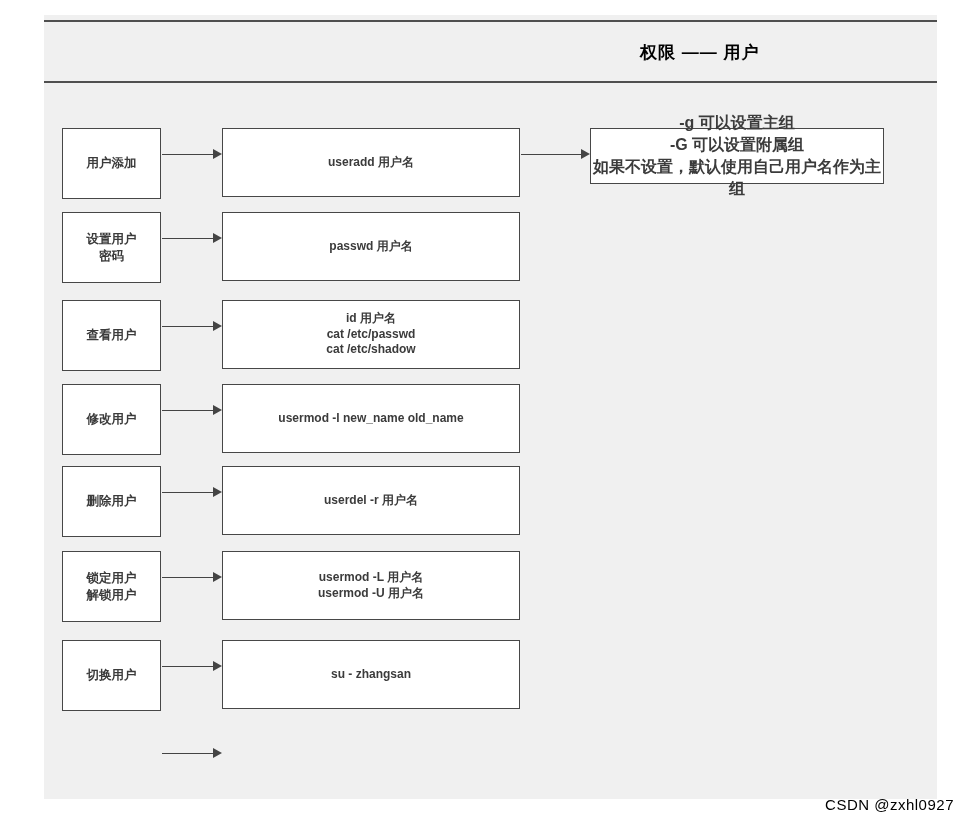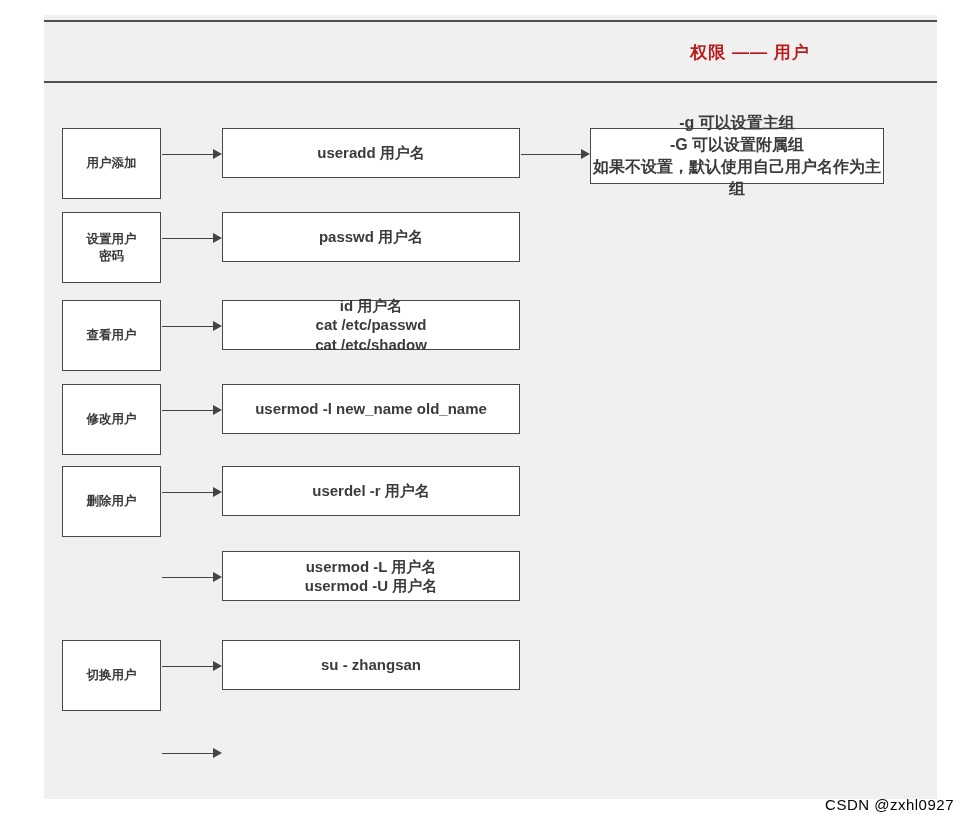--- a/index.html
+++ b/index.html
@@ -7,29 +7,29 @@
     position:relative;width:960px;height:823px;background:#ffffff;overflow:hidden;
     font-family:"Liberation Sans","DejaVu Sans",sans-serif;
     font-weight:700;color:#3b3b3b;
   }
   .panel{position:absolute;left:44px;top:15px;width:893px;height:784px;background:#f0f0f0;}
   .hline{position:absolute;left:44px;width:893px;height:0;border-top:2px solid #4f4f4f;}
   .hline.top{top:20px;}
   .hline.bottom{top:81px;}
   .title{
     position:absolute;left:640px;top:40px;width:220px;height:26px;
-    font-size:17px;letter-spacing:1px;text-align:center;line-height:26px;color:#b91c1c;
+    font-size:17px;letter-spacing:1px;line-height:26px;color:#000000;
   }
   .box{
     position:absolute;background:#ffffff;border:1.6px solid #474747;
     display:flex;align-items:center;justify-content:center;text-align:center;
     white-space:pre-line;box-sizing:border-box;
   }
   .lbox{left:62px;width:99px;height:71px;font-size:12.5px;line-height:1.35;}
-  .cbox{left:222px;width:298px;height:50px;font-size:15px;line-height:1.3;}
+  .cbox{left:222px;width:298px;height:69px;font-size:12px;line-height:1.3;}
   .nbox{left:590px;top:128px;width:294px;height:56px;font-size:16px;line-height:1.38;}
   .r1{top:128px;} .r2{top:212px;} .r3{top:300px;} .r4{top:384px;}
   .r5{top:466px;} .r6{top:551px;} .r7{top:640px;} .r8{top:727px;}
   .arrow{position:absolute;height:0;border-top:1.6px solid #444;}
   .arrow::after{
     content:"";position:absolute;right:-9px;top:-5.8px;width:0;height:0;
     border-left:9px solid #444;border-top:5px solid transparent;border-bottom:5px solid transparent;
   }
   .a-l{left:162px;width:51px;}
   .a1{top:154px;} .a2{top:238px;} .a3{top:326px;} .a4{top:410px;}
@@ -70,20 +70,22 @@
 cat /etc/shadow</div>
 
   <div class="box lbox r4">修改用户</div>
   <div class="arrow a-l a4"></div>
   <div class="box cbox r4">usermod -l new_name old_name</div>
 
   <div class="box lbox r5">删除用户</div>
   <div class="arrow a-l a5"></div>
   <div class="box cbox r5">userdel -r 用户名</div>
 
+  <div class="box lbox r6">锁定用户
+解锁用户</div>
   <div class="arrow a-l a6"></div>
   <div class="box cbox r6">usermod -L 用户名
 usermod -U 用户名</div>
 
   <div class="box lbox r7">切换用户</div>
   <div class="arrow a-l a7"></div>
   <div class="box cbox r7">su - zhangsan</div>
 
   <div class="arrow a-l a8"></div>
 

